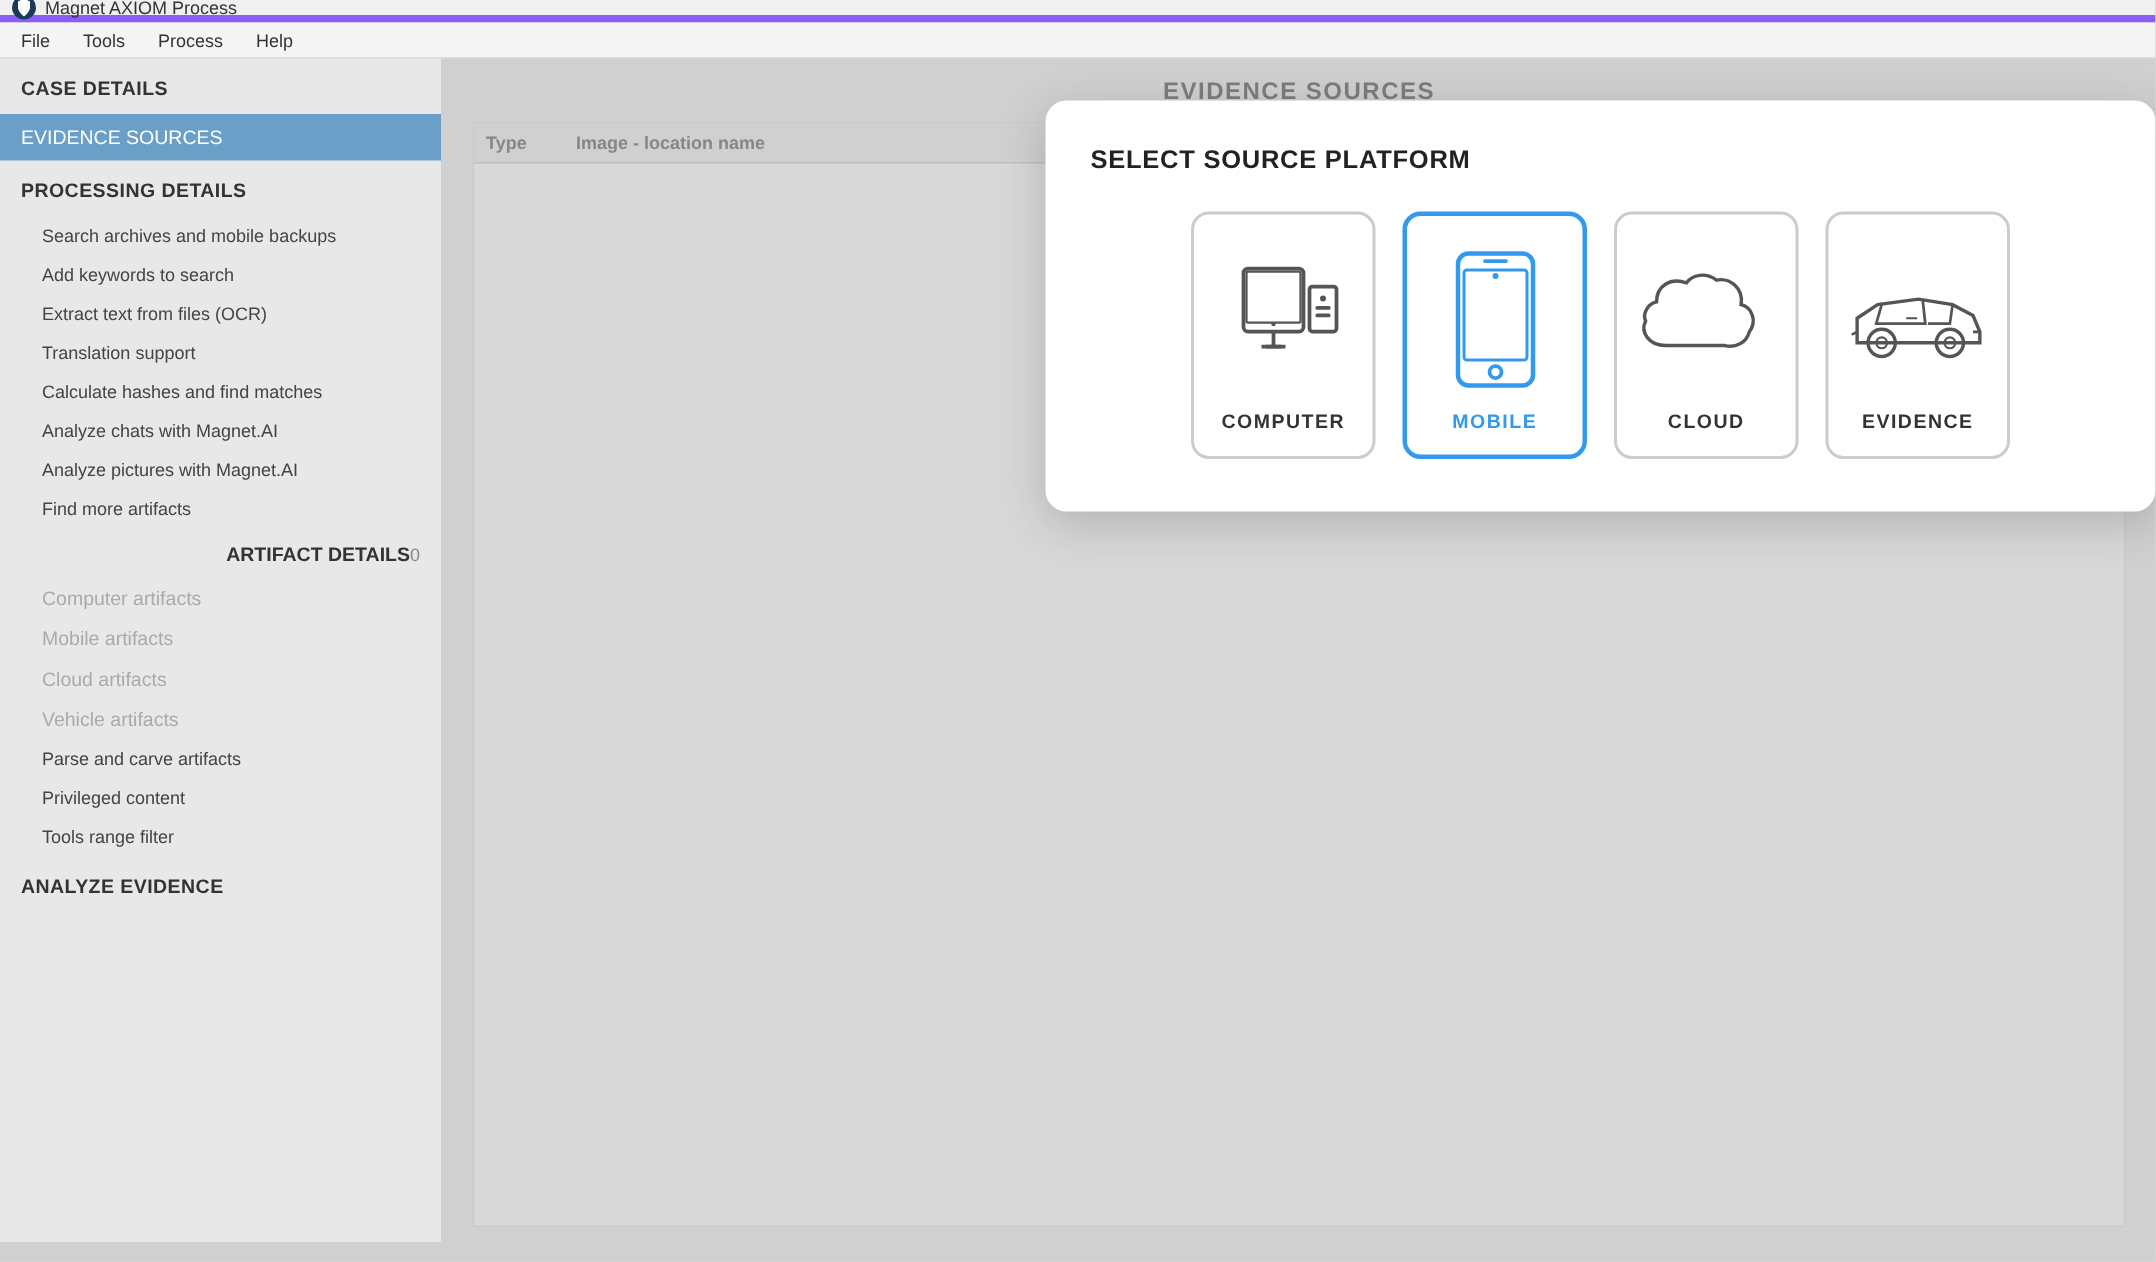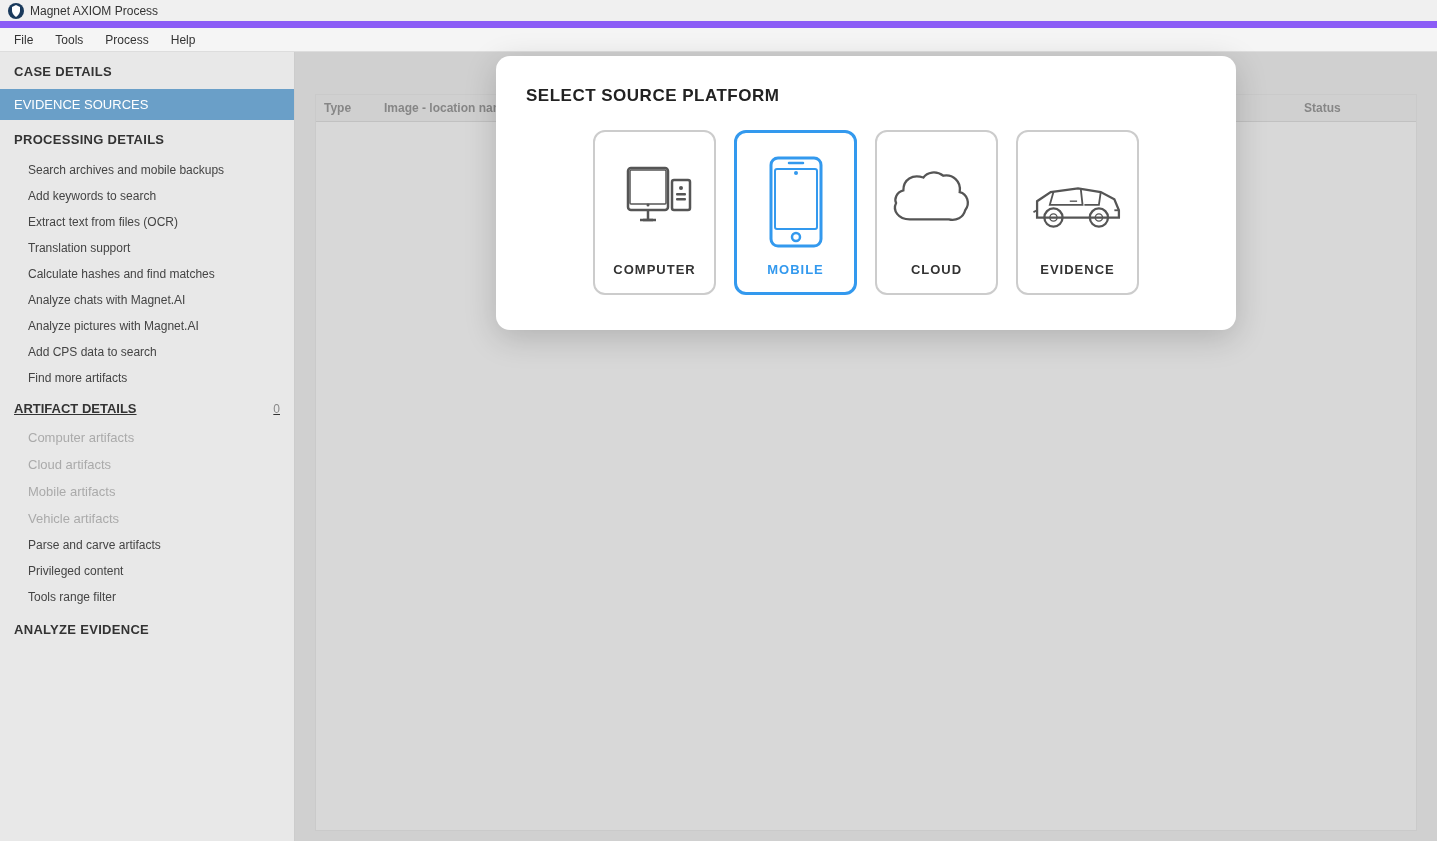--- a/index.html
+++ b/index.html
@@ -8,25 +8,25 @@
       background: #d0d0d0;
       width: 1437px;
       height: 841px;
       overflow: hidden;
       font-size: 13px;
     }
 
     
     #titlebar {
       background: #f0f0f0;
-      height: 28px;
+      height: 15px;
       display: flex;
       align-items: center;
       padding: 0 8px;
-      border-bottom: 7px solid #8b5cf6;
+      border-bottom: 5px solid #8b5cf6;
       gap: 6px;
     }
     #titlebar-icon {
       width: 16px; height: 16px;
       background: #1a3a5c;
       border-radius: 50%;
       display: flex; align-items: center; justify-content: center;
       color: white; font-size: 9px; font-weight: bold;
     }
     #titlebar-title {
@@ -89,23 +89,22 @@
       color: #444;
       cursor: pointer;
     }
 
     .sidebar-section-header-with-count {
       padding: 10px 14px 8px;
       font-size: 13px;
       font-weight: 600;
       color: #333;
       display: flex;
-      justify-content: space-between;
-      align-items: center;
-      text-decoration: underline;
+      justify-content: flex-end;
+      align-items: center;
     }
 
     .artifact-count {
       font-size: 12px;
       color: #888;
       font-weight: normal;
     }
 
     .sidebar-sub-item-disabled {
       padding: 6px 28px;
@@ -164,22 +163,22 @@
       padding: 0 8px;
     }
 
     
     #modal-overlay {
       position: absolute;
       top: 0; left: 0; right: 0; bottom: 0;
       background: rgba(200,200,200,0.5);
       display: flex;
       align-items: flex-start;
-      justify-content: center;
-      padding-top: 4px;
+      justify-content: flex-end;
+      padding-top: 28px;
       z-index: 100;
     }
 
     #modal {
       background: white;
       border-radius: 14px;
       padding: 30px 30px 35px;
       width: 740px;
       box-shadow: 0 8px 32px rgba(0,0,0,0.18);
     }
@@ -264,31 +263,30 @@
 
     <div class="sidebar-section-header">PROCESSING DETAILS</div>
 
     <div class="sidebar-sub-item">Search archives and mobile backups</div>
     <div class="sidebar-sub-item">Add keywords to search</div>
     <div class="sidebar-sub-item">Extract text from files (OCR)</div>
     <div class="sidebar-sub-item">Translation support</div>
     <div class="sidebar-sub-item">Calculate hashes and find matches</div>
     <div class="sidebar-sub-item">Analyze chats with Magnet.AI</div>
     <div class="sidebar-sub-item">Analyze pictures with Magnet.AI</div>
-    <div class="sidebar-sub-item">Add CPS data to search</div>
     <div class="sidebar-sub-item">Find more artifacts</div>
 
     <div class="sidebar-section-header-with-count">
       <span>ARTIFACT DETAILS</span>
       <span class="artifact-count">0</span>
     </div>
 
     <div class="sidebar-sub-item-disabled">Computer artifacts</div>
+    <div class="sidebar-sub-item-disabled">Mobile artifacts</div>
     <div class="sidebar-sub-item-disabled">Cloud artifacts</div>
-    <div class="sidebar-sub-item-disabled">Mobile artifacts</div>
     <div class="sidebar-sub-item-disabled">Vehicle artifacts</div>
 
     <div class="sidebar-sub-item-enabled">Parse and carve artifacts</div>
     <div class="sidebar-sub-item-enabled">Privileged content</div>
     <div class="sidebar-sub-item-enabled">Tools range filter</div>
 
     <div class="sidebar-section-header">ANALYZE EVIDENCE</div>
 
   </div>
 

